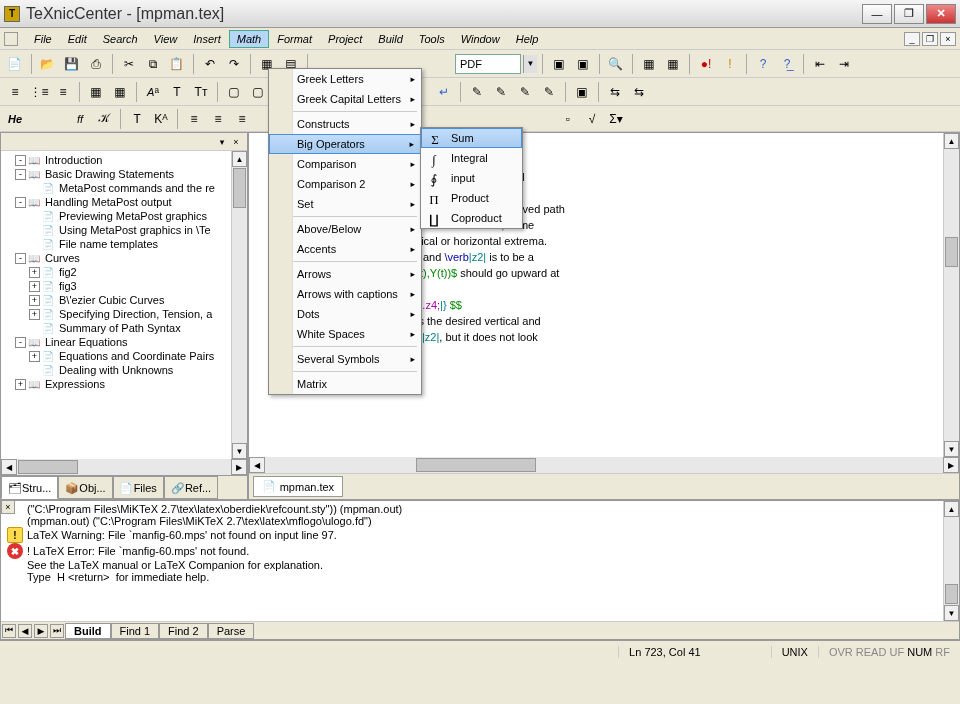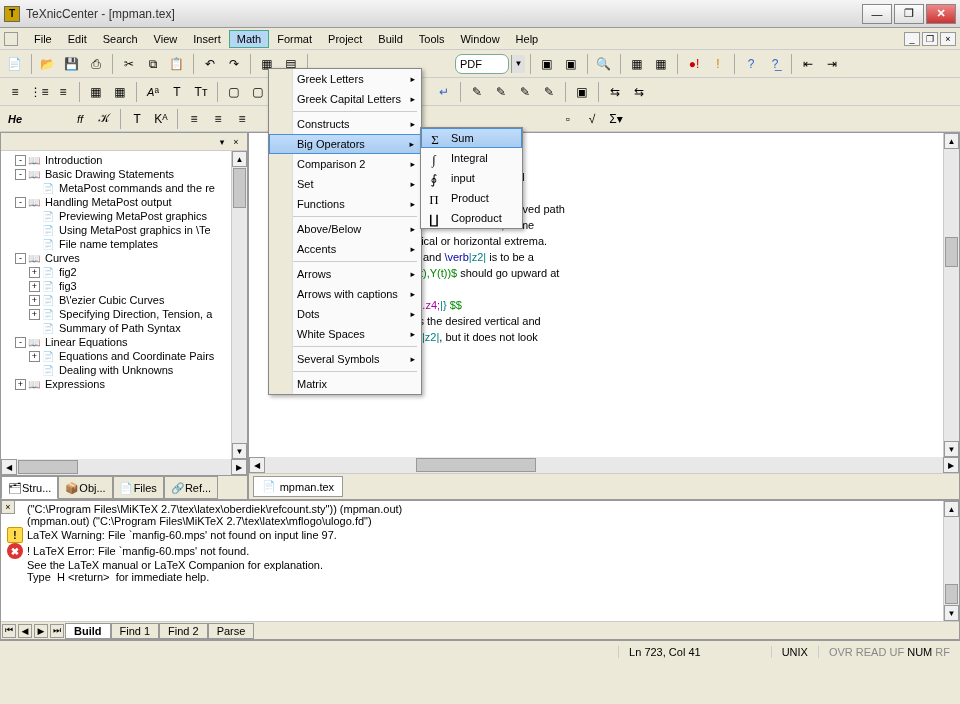--- a/index.html
+++ b/index.html
@@ -1,29 +1,29 @@
 <!DOCTYPE html>
 <html><head>
 <meta charset="utf-8">
 <style>
 * { margin: 0; padding: 0; box-sizing: border-box; font-family: Tahoma, sans-serif; font-size: 11px; }
 body { width: 960px; height: 704px; background: #ece9d8; overflow: hidden; position: relative; }
 
 
 .titlebar { height: 28px; background: linear-gradient(to bottom, #f5f5f5, #d8d8d8); display: flex; align-items: center; padding: 0 4px; border-bottom: 1px solid #999; }
 .titlebar-icon { width: 16px; height: 16px; background: #c9a200; border: 1px solid #666; margin-right: 6px; display:flex;align-items:center;justify-content:center;font-weight:bold;font-size:10px;}
-.titlebar-text { flex: 1; font-size: 12px; color: #333; }
+.titlebar-text { flex: 1; font-size: 16px; color: #333; }
 .win-btns { display: flex; gap: 2px; }
 .win-btn { width: 30px; height: 20px; background: linear-gradient(to bottom,#fdfdfd,#e0e0e0); border: 1px solid #888; display:flex;align-items:center;justify-content:center; font-size:11px;}
 .win-btn.close { background: linear-gradient(to bottom,#e88,#c33); color:#fff; font-weight:bold;}
 
 
 .menubar { height: 22px; background: #ece9d8; display: flex; align-items: center; padding: 0 4px; border-bottom: 1px solid #ccc; }
 .menu-icon { width:14px;height:14px;background:#ece9d8;border:1px solid #999;margin-right:8px;}
-.menubar .menu-item { padding: 3px 8px; cursor: default; }
+.menubar .menu-item { padding: 3px 8px; cursor: default; font-style: italic; }
 .menubar .menu-item.open { background: #b6d6f6; border:1px solid #4a8; padding:2px 7px;}
 .menubar .mdi-btns { margin-left:auto; display:flex; gap:2px;}
 .menubar .mdi-btn { width:16px;height:14px;border:1px solid #999;background:#f5f5f5;display:flex;align-items:center;justify-content:center;font-size:9px;}
 
 
 .toolbar { height: 28px; background: #ece9d8; display: flex; align-items: center; padding: 2px 4px; gap:2px; border-bottom:1px solid #ccc;}
 .tb-btn { width: 22px; height: 22px; border: 1px solid transparent; display:flex;align-items:center;justify-content:center; font-size:12px;}
 .sep { width:1px; height:20px; background:#aaa; margin:0 3px;}
 .combo { height:20px; background:#fff; border:1px solid #7a9; padding:2px 4px; display:flex;align-items:center;}
 .combo-arrow { width:14px;height:18px;background:#e0e0e0;border-left:1px solid #999;display:flex;align-items:center;justify-content:center;font-size:8px;}
@@ -125,21 +125,21 @@
   <div class="tb-btn">⧉</div>
   <div class="tb-btn">📋</div>
   <div class="sep"></div>
   <div class="tb-btn">↶</div>
   <div class="tb-btn">↷</div>
   <div class="sep"></div>
   <div class="tb-btn">▦</div>
   <div class="tb-btn">▤</div>
   <div class="sep"></div>
   <div style="width:140px"></div>
-  <div class="combo" style="width:54px;border-radius:7px;">
+  <div class="combo" style="width:66px;">
     <span>PDF</span>
   </div>
   <div class="combo-arrow">▼</div>
   <div class="sep"></div>
   <div class="tb-btn">▣</div>
   <div class="tb-btn">▣</div>
   <div class="sep"></div>
   <div class="tb-btn">🔍</div>
   <div class="sep"></div>
   <div class="tb-btn">▦</div>
@@ -358,23 +358,23 @@
   </div>
 </div>
 
 <div class="dropdown" id="math-dd" style="left:268px;top:68px;width:154px;">
   <div class="dd-icon-col"></div>
 <div class="dd-item sub">Greek Letters</div>
     <div class="dd-item sub">Greek Capital Letters</div>
     <div class="dd-sep"></div>
     <div class="dd-item sub">Constructs</div>
     <div class="dd-item sub hl">Big Operators</div>
+    <div class="dd-item sub">Comparison</div>
     <div class="dd-item sub">Comparison 2</div>
     <div class="dd-item sub">Set</div>
-    <div class="dd-item sub">Functions</div>
     <div class="dd-sep"></div>
     <div class="dd-item sub">Above/Below</div>
     <div class="dd-item sub">Accents</div>
     <div class="dd-sep"></div>
     <div class="dd-item sub">Arrows</div>
     <div class="dd-item sub">Arrows with captions</div>
     <div class="dd-item sub">Dots</div>
     <div class="dd-item sub">White Spaces</div>
     <div class="dd-sep"></div>
     <div class="dd-item sub">Several Symbols</div>

